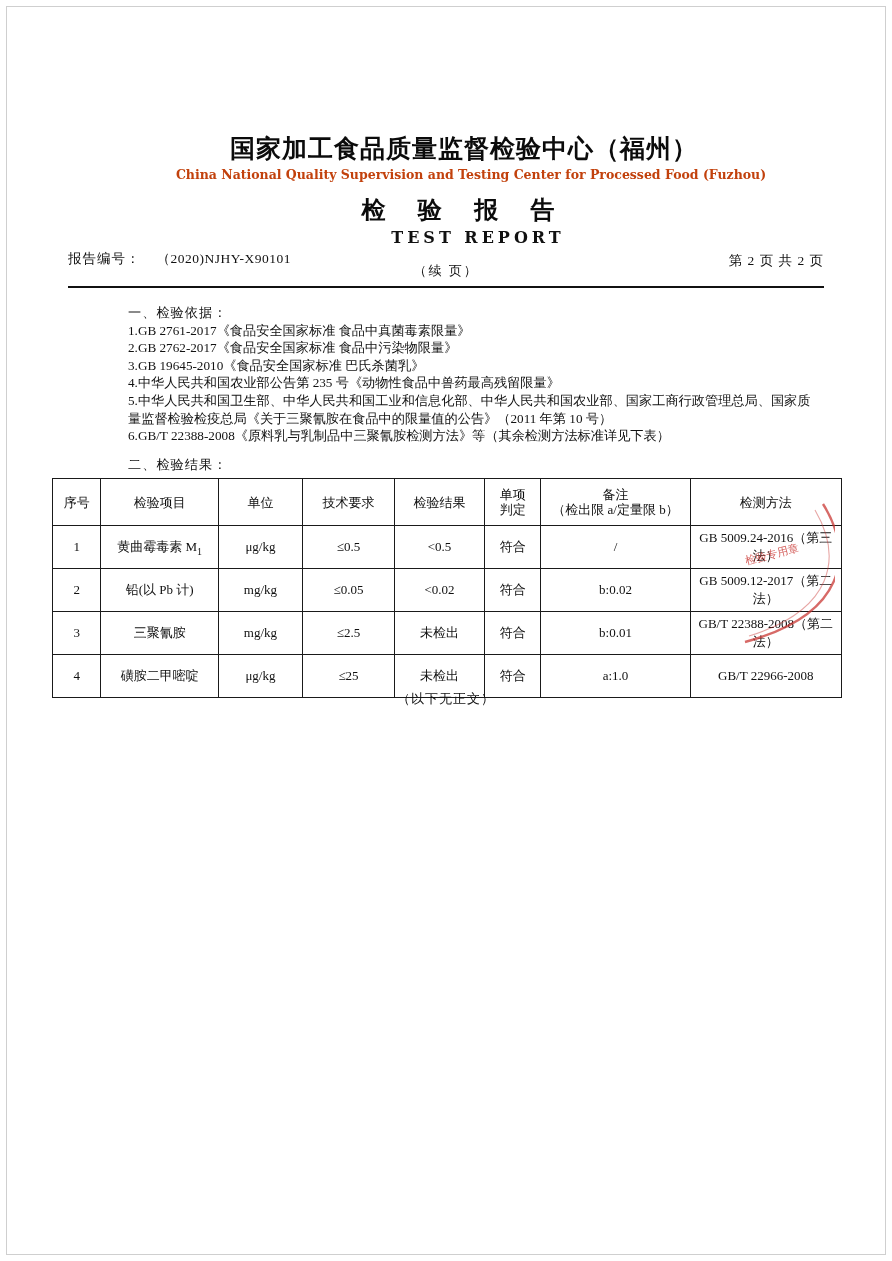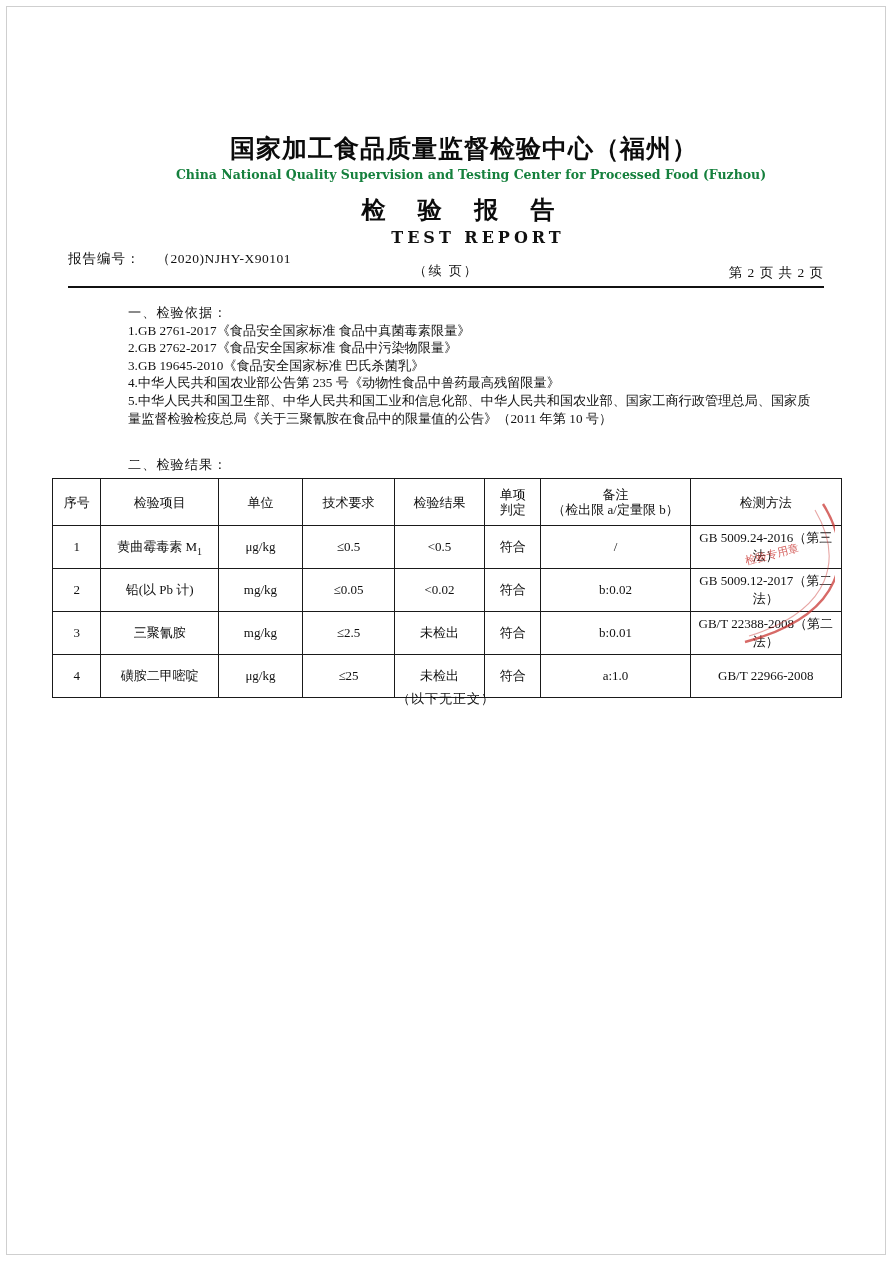--- a/index.html
+++ b/index.html
@@ -38,21 +38,21 @@
     font-size: 25px;
     letter-spacing: 1px;
     color: #0b0b0b;
   }
   .org-en {
     font-family: "DejaVu Serif", serif;
     font-weight: bold;
     font-size: 12.5px;
     letter-spacing: 0px;
     margin-top: 2px;
-    color: #15803d;
+    color: #c2410c;
     margin-left: 14px;
   }
   .title-cn {
     font-family: "DejaVu Serif", serif;
     font-weight: bold;
     font-size: 24px;
     letter-spacing: 12px;
     margin-top: 12px;
     color: #0b0b0b;
   }
@@ -86,21 +86,21 @@
     position: absolute;
     left: 50%;
     transform: translateX(-50%);
     top: 12px;
     font-size: 13px;
     letter-spacing: 2px;
   }
   .page-num {
     position: absolute;
     right: 0;
-    top: 14px;
+    top: 2px;
     font-size: 13.5px;
     letter-spacing: 1px;
     white-space: nowrap;
   }
 
   .rule {
     position: absolute;
     left: 68px;
     right: 68px;
     top: 286px;
@@ -212,20 +212,21 @@
 
   <div class="rule"></div>
 
   <div class="body-text">
     <div class="ln sec-head">一、检验依据：</div>
     <div class="ln">1.GB 2761-2017《食品安全国家标准 食品中真菌毒素限量》</div>
     <div class="ln">2.GB 2762-2017《食品安全国家标准 食品中污染物限量》</div>
     <div class="ln">3.GB 19645-2010《食品安全国家标准 巴氏杀菌乳》</div>
     <div class="ln">4.中华人民共和国农业部公告第 235 号《动物性食品中兽药最高残留限量》</div>
     <div class="ln">5.中华人民共和国卫生部、中华人民共和国工业和信息化部、中华人民共和国农业部、国家工商行政管理总局、国家质量监督检验检疫总局《关于三聚氰胺在食品中的限量值的公告》（2011 年第 10 号）</div>
+    <div class="ln">6.GB/T 22388-2008《原料乳与乳制品中三聚氰胺检测方法》等（其余检测方法标准详见下表）</div>
   </div>
 
   <div class="results-head">二、检验结果：</div>
 
   <table class="result">
     <thead>
       <tr>
         <th class="c0">序号</th>
         <th class="c1">检验项目</th>
         <th class="c2">单位</th>

